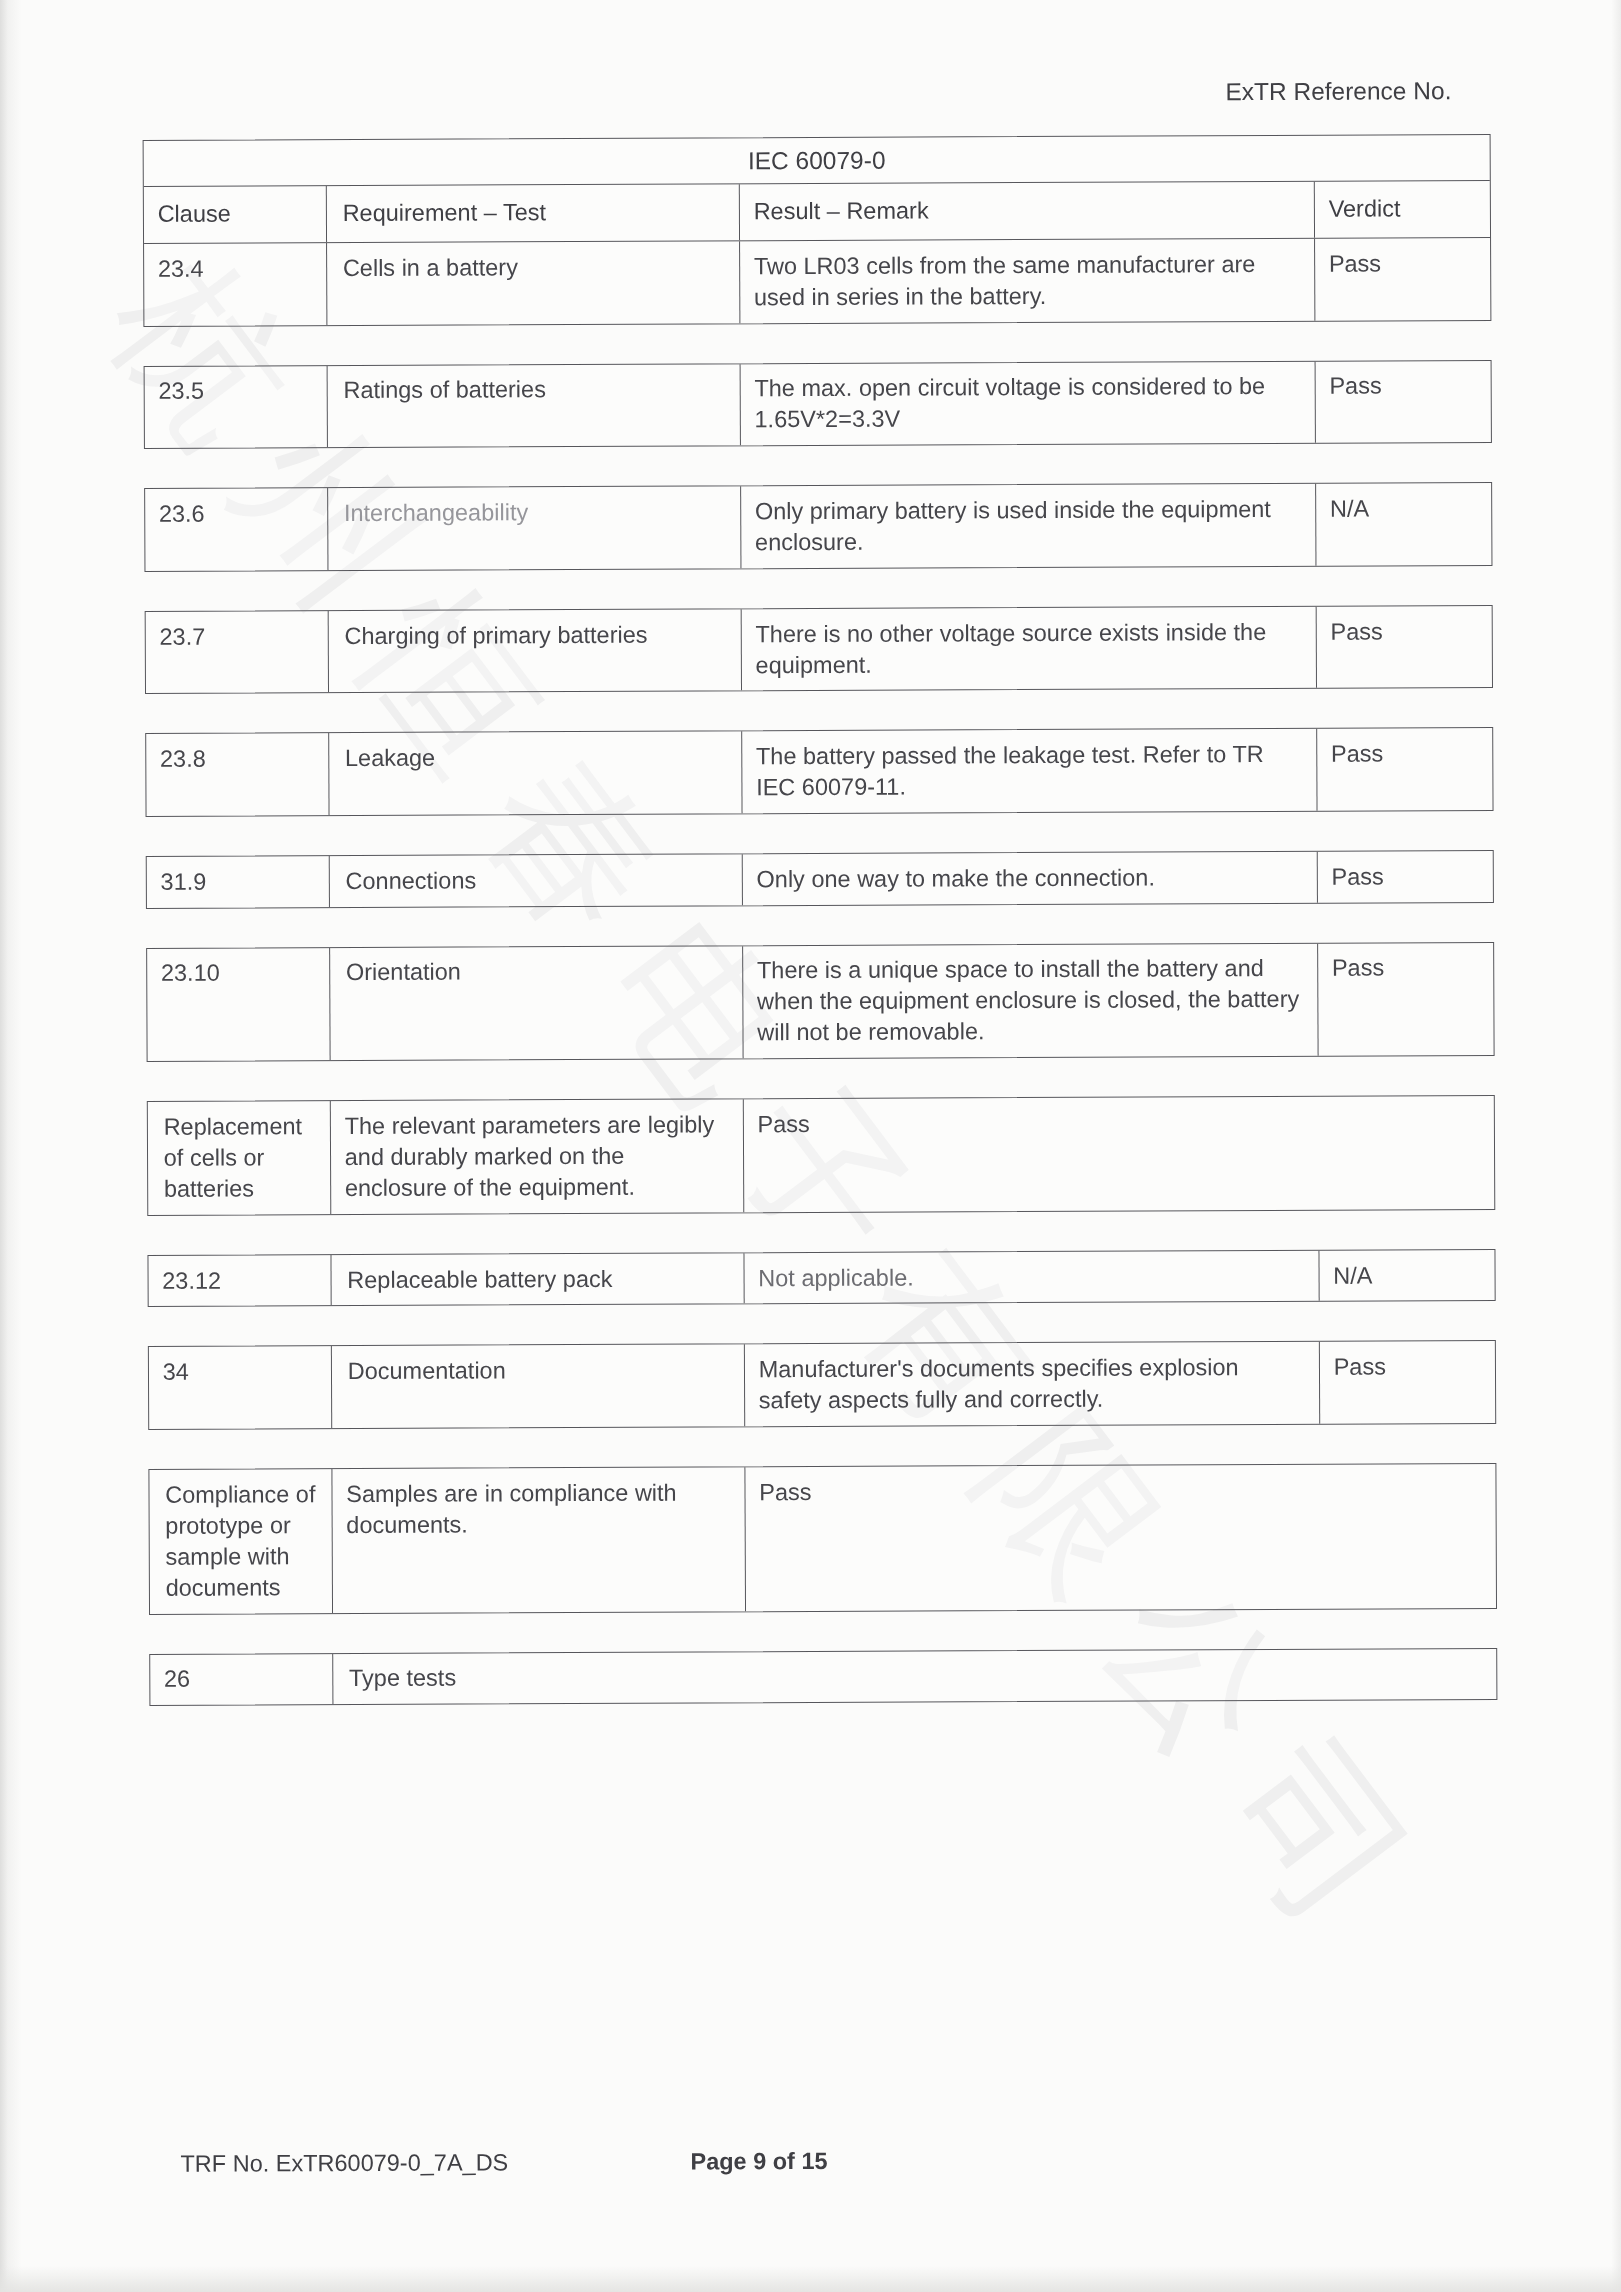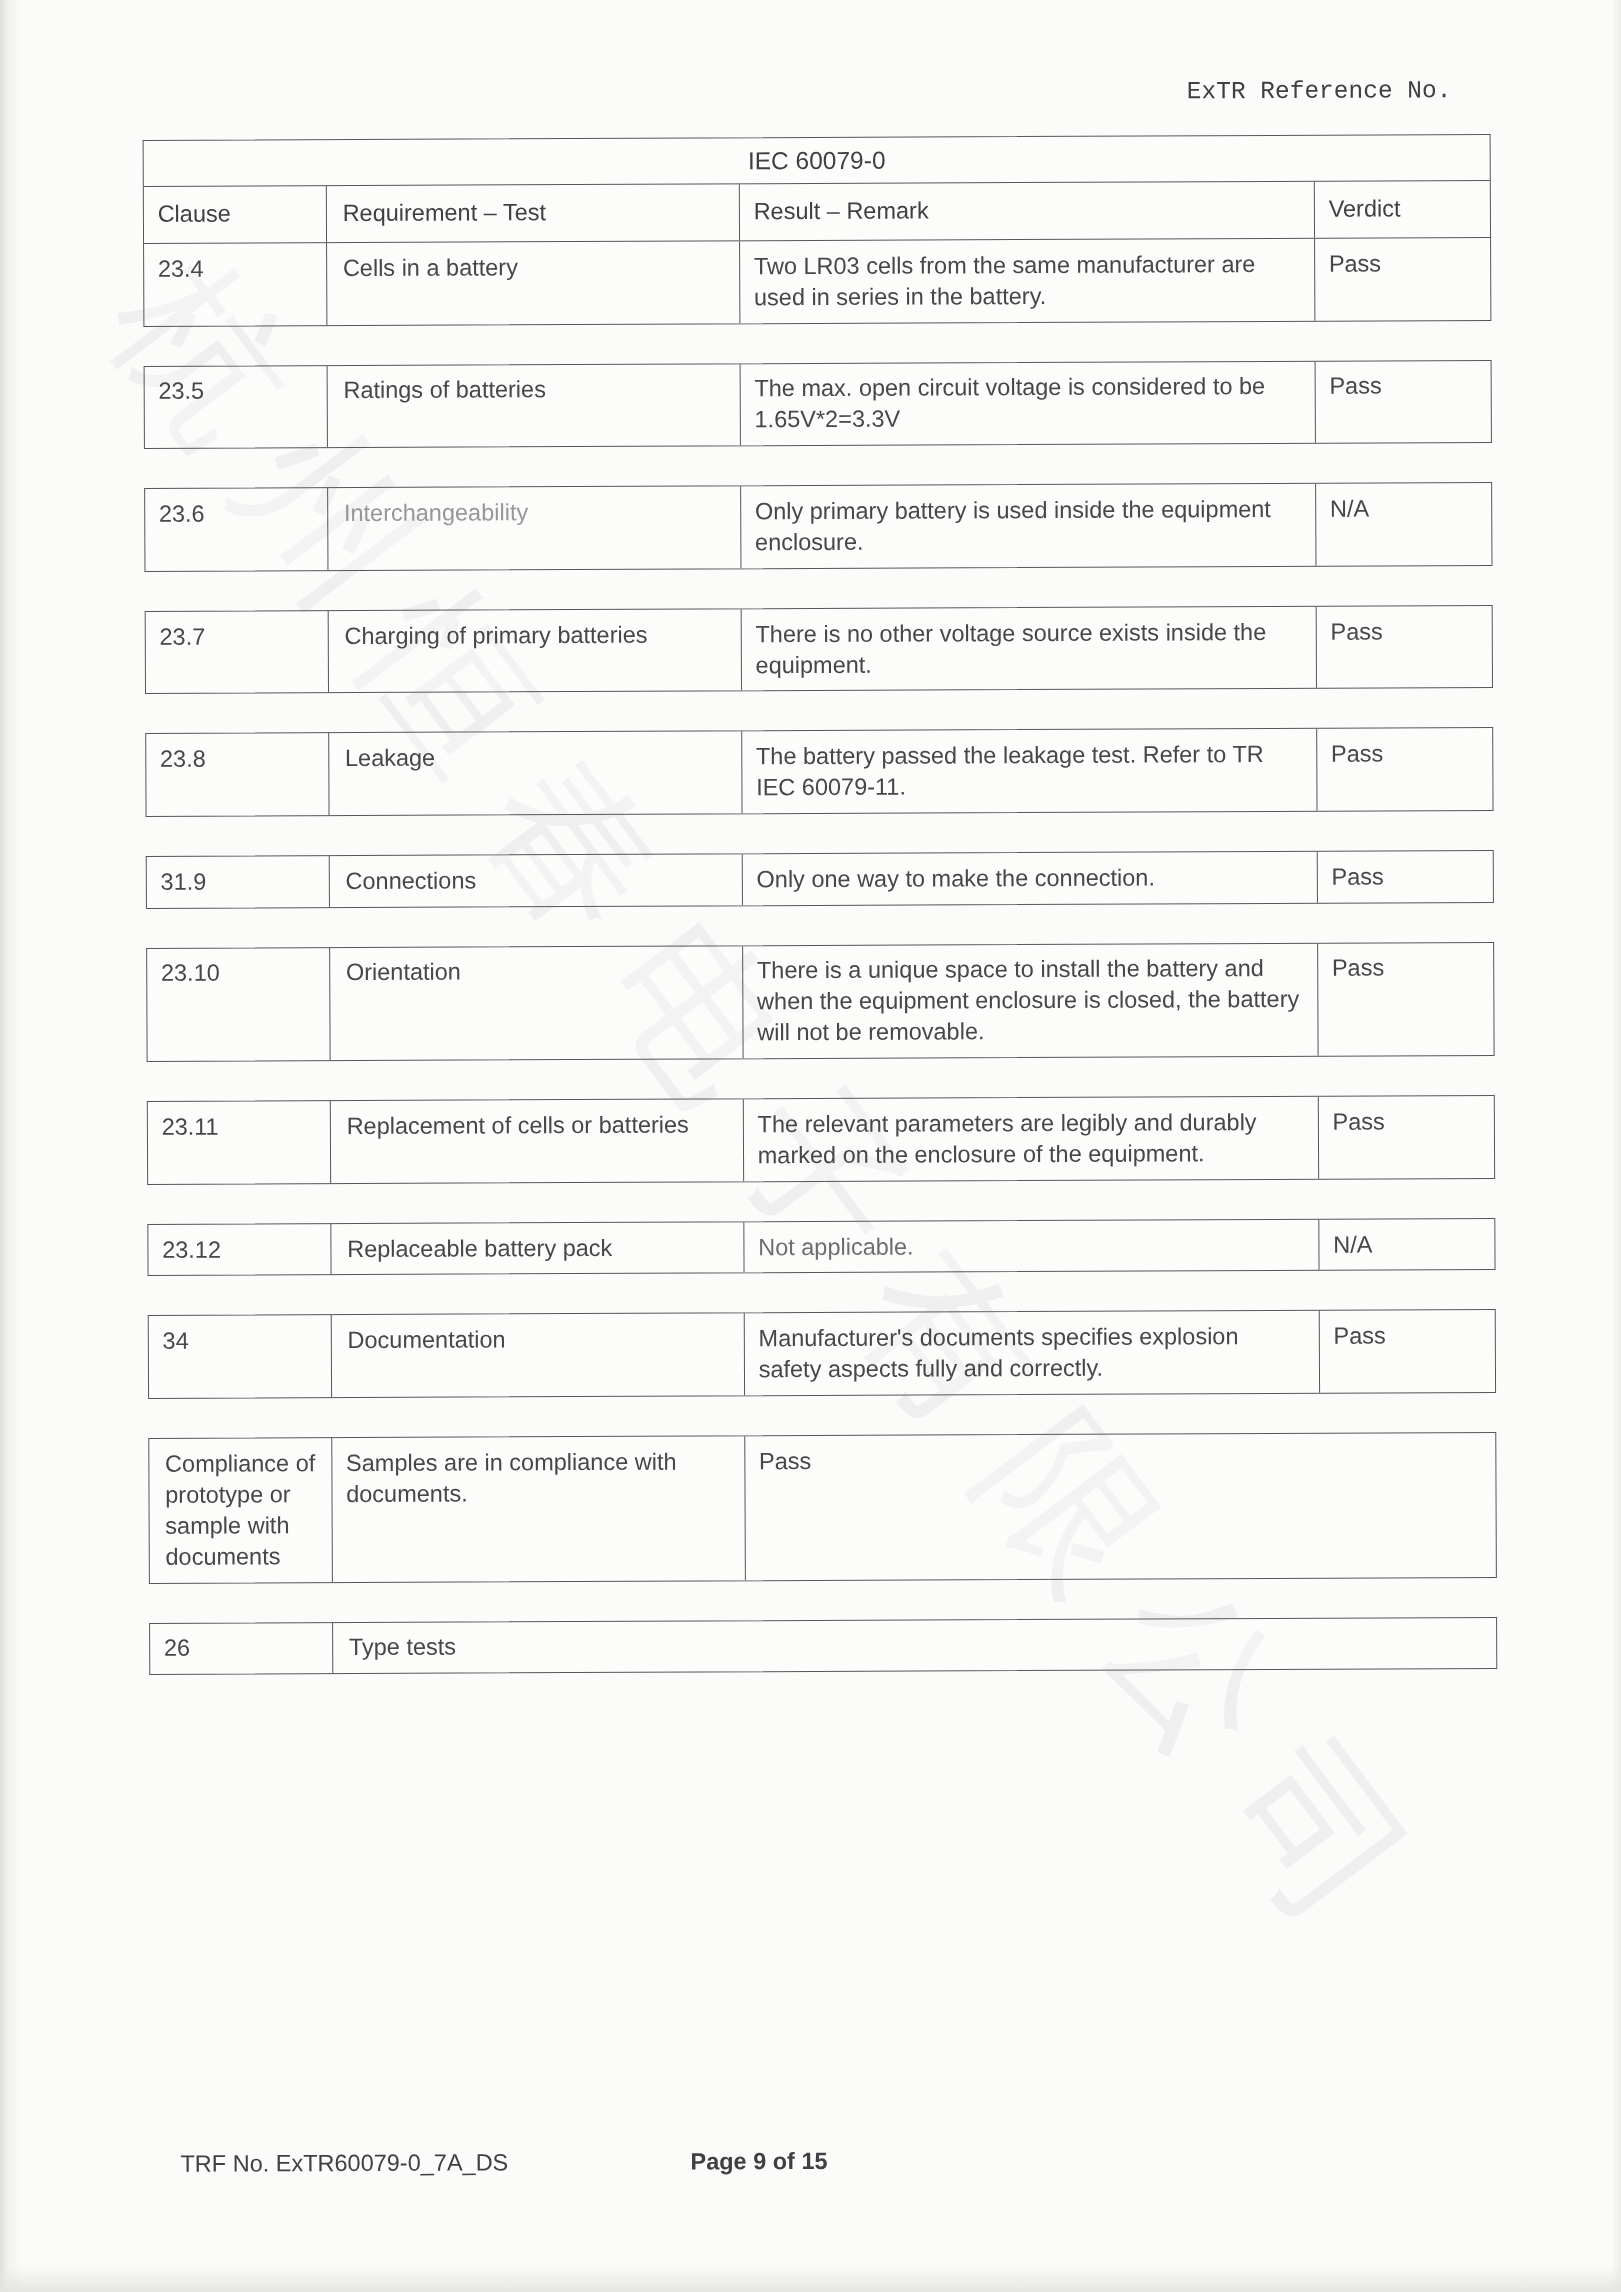--- a/index.html
+++ b/index.html
@@ -26,21 +26,21 @@
     position:absolute; top:221px; left:240px;
     font-size:165px; letter-spacing:41px; white-space:nowrap;
     color:rgba(70,70,95,0.065);
     transform:rotate(53deg); transform-origin:0 0;
     pointer-events:none; user-select:none;
   }
   .page-rotate { position:absolute; inset:0; transform:rotate(-0.25deg); }
 
   .hdr-right {
     position:absolute; top:80px; right:165px;
-    font-size:24.5px; color:#3f3f44;font-family:Liberation Mono, monospace;
+    font-size:24.5px; color:#3f3f44;
   }
 
   .tablewrap { position:absolute; top:137px; left:147px; width:1348px; }
 
   .topbox, .rowbox { border:1px solid #56565b; background:rgba(255,255,255,0.25); }
   .rowbox { margin-top:39px; }
 
   .titlerow {
     text-align:center; font-size:24.5px; color:#3f3f44;
     padding:8.8px 0 7.8px; border-bottom:1px solid #56565b;
@@ -124,21 +124,20 @@
           <div class="cell c-res">Only one way to make the connection.</div>
           <div class="cell c-ver">Pass</div>
         </div>
         <div class="rowbox grid4">
           <div class="cell c-clause">23.10</div>
           <div class="cell c-req">Orientation</div>
           <div class="cell c-res">There is a unique space to install the battery and when the equipment enclosure is closed, the battery will not be removable.</div>
           <div class="cell c-ver">Pass</div>
         </div>
         <div class="rowbox grid4">
-          <div class="cell c-clause">23.11</div>
           <div class="cell c-req">Replacement of cells or batteries</div>
           <div class="cell c-res">The relevant parameters are legibly and durably marked on the enclosure of the equipment.</div>
           <div class="cell c-ver">Pass</div>
         </div>
         <div class="rowbox grid4">
           <div class="cell c-clause">23.12</div>
           <div class="cell c-req">Replaceable battery pack</div>
           <div class="cell c-res halfdim">Not applicable.</div>
           <div class="cell c-ver">N/A</div>
         </div>

